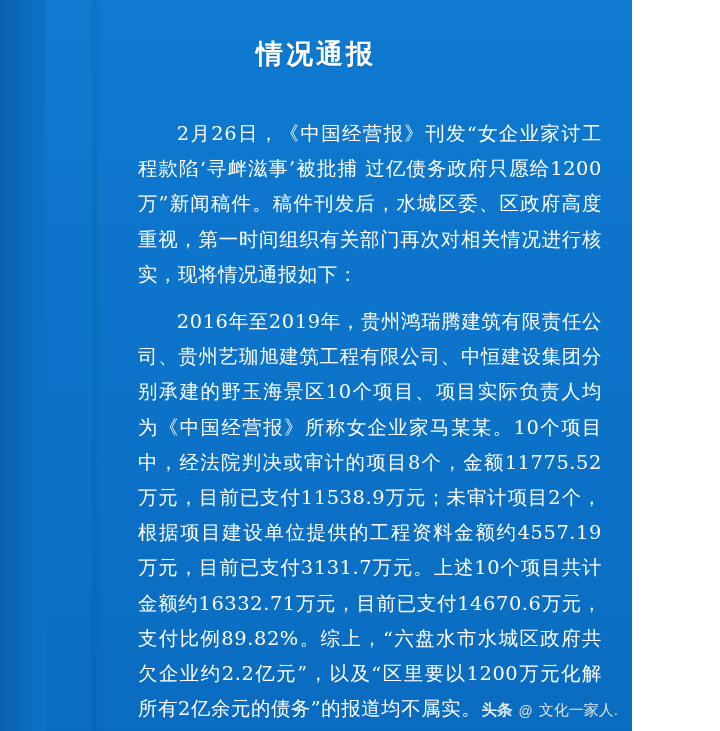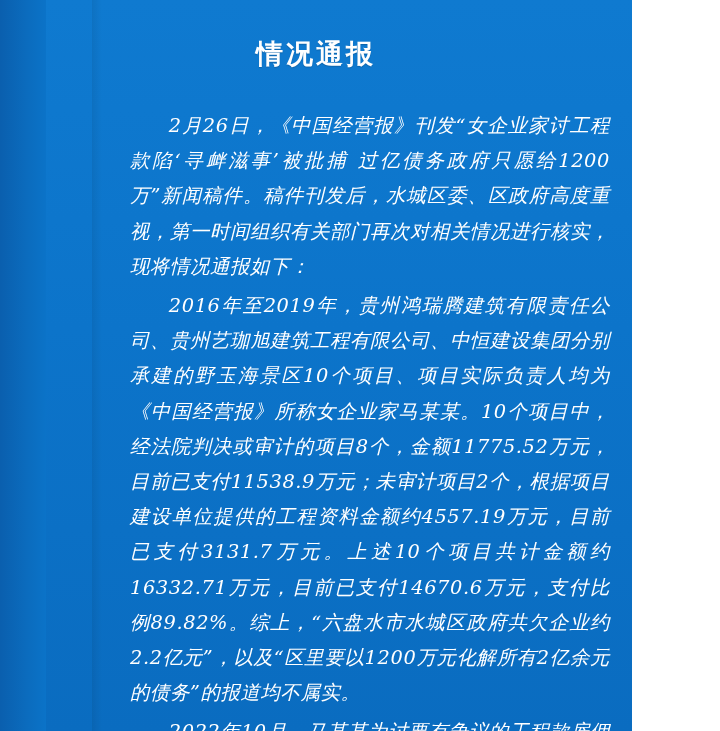--- a/index.html
+++ b/index.html
@@ -59,23 +59,22 @@
     width: 488px;
     color: #ffffff;
     font-size: 19.4px;
     line-height: 35.2px;
     letter-spacing: 0.6px;
     font-family: "DejaVu Serif", "Liberation Serif", serif;
     text-align: justify;
     text-justify: inter-ideograph;
   }
   .body-text p {
-    margin: 4px;
+    margin: 12px;
     text-indent: 2em;
-    font-style: italic;
   }
   .watermark {
     position: absolute;
     right: 14px;
     bottom: 10px;
     display: flex;
     align-items: center;
     gap: 6px;
     color: #e8eef3;
     font-size: 15px;
@@ -118,13 +117,18 @@
   </div>
 
   <div class="doc-title">情况通报</div>
 
   <div class="body-text">
     <p>2月26日，《中国经营报》刊发“女企业家讨工程款陷‘寻衅滋事’被批捕 过亿债务政府只愿给1200万”新闻稿件。稿件刊发后，水城区委、区政府高度重视，第一时间组织有关部门再次对相关情况进行核实，现将情况通报如下：</p>
     <p>2016年至2019年，贵州鸿瑞腾建筑有限责任公司、贵州艺珈旭建筑工程有限公司、中恒建设集团分别承建的野玉海景区10个项目、项目实际负责人均为《中国经营报》所称女企业家马某某。10个项目中，经法院判决或审计的项目8个，金额11775.52万元，目前已支付11538.9万元；未审计项目2个，根据项目建设单位提供的工程资料金额约4557.19万元，目前已支付3131.7万元。上述10个项目共计金额约16332.71万元，目前已支付14670.6万元，支付比例89.82%。综上，“六盘水市水城区政府共欠企业约2.2亿元”，以及“区里要以1200万元化解所有2亿余元的债务”的报道均不属实。</p>
     <p>2022年10月，马某某为讨要有争议的工程款雇佣耿某某、方某某采取安装GPS定位器等手段跟踪他人，非法获取公民个人信息；2023年9月以来，马某某、侯某某等人编造虚假信息，安排洪某某等3人、雇佣屈某某等5人在网上恶</p>
   </div>
 
+  <div class="watermark">
+    <span class="tt-logo">头条</span>
+    <span class="wm-sep">@</span>
+    <span class="wm-name">文化一家人.</span>
+  </div>
 </div>
 
 </body></html>

